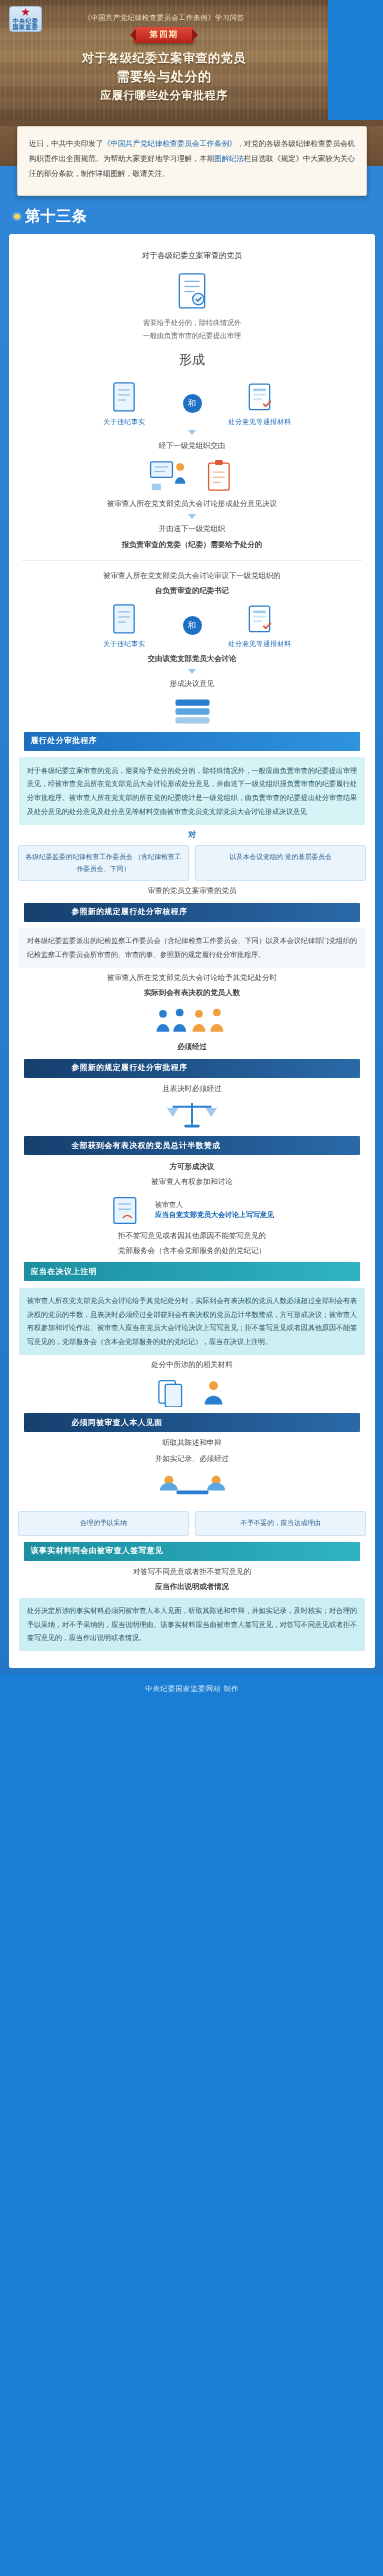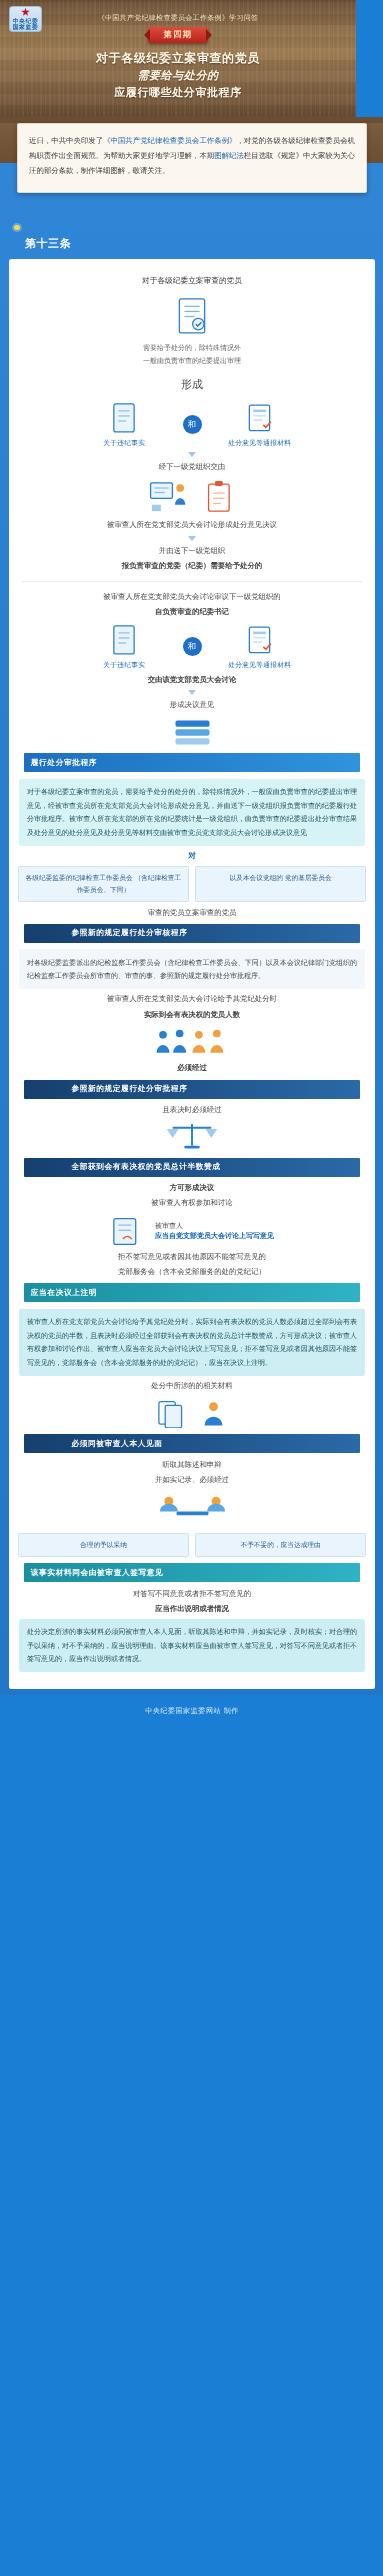--- a/index.html
+++ b/index.html
@@ -12,21 +12,21 @@
   }
   .page {
     width: 384px;
     position: relative;
     overflow: hidden;
   }
 
   
   .header {
     position: relative;
-    width: 356px;
+    width: 328px;
     background: linear-gradient(180deg, #6d5136 0%, #8a6a48 18%, #a07f55 40%, #8a6a48 70%, #6b4f34 100%);
     padding: 10.2px 0 16.6px 0;
   }
   .wood-grain {
     position: absolute; inset: 0;
     background:
       repeating-linear-gradient(90deg, rgba(255,255,255,0.035) 0 1.3px, rgba(0,0,0,0.03) 1.3px 4.5px),
       repeating-linear-gradient(0deg, rgba(0,0,0,0.05) 0 11.5px, rgba(255,255,255,0.02) 11.5px 23px);
     pointer-events: none;
   }
@@ -81,21 +81,21 @@
   .ribbon:after { right: -10.2px; border-left-color: #8d1a12; }
   .head-title {
     position: relative; z-index: 3;
     text-align: center;
     color: #fff7e6;
     font-weight: bold;
     line-height: 1.5;
     text-shadow: 0 1.3px 1.9px rgba(0,0,0,0.4);
   }
   .head-title .t1 { font-size: 12px; letter-spacing: 0.6px; }
-  .head-title .t2 { font-size: 11px; letter-spacing: 0.6px; font-style: italic; }
+  .head-title .t2 { font-size: 13px; letter-spacing: 0.6px; }
   .head-title .t3 { font-size: 11px; letter-spacing: 0.6px; }
 
   
   .intro-wrap {
     position: relative;
     background: linear-gradient(180deg,#7d5f40,#6b4f34 60%, #2f86d6 60%, #2f86d6 100%);
     padding: 0 0 0 0;
   }
   .intro-paper {
     margin: 0 16.6px;
@@ -123,42 +123,42 @@
     display: flex; align-items: center;
     gap: 5.1px;
     padding: 0 0 7.7px 14px;
   }
   .section-dot {
     width: 5.8px; height: 5.8px; border-radius: 50%;
     background: #ffd34d;
     box-shadow: 0 0 0 1.9px rgba(255,255,255,0.25);
   }
   .section-title {
-    color: #ffffff; font-size: 11px; font-weight: bold; letter-spacing: 0.6px; margin-top: 32px;
+    color: #ffffff; font-size: 15px; font-weight: bold; letter-spacing: 0.6px;
   }
 
   .card {
     margin: 0 9px;
     background: #ffffff;
     border-radius: 2.6px;
     padding: 9px 9px 11.5px 9px;
   }
 
   .h-center {
     text-align: center;
     font-size: 7.7px;
     color: #333;
     line-height: 1.9;
     margin: 6.4px 0;
   }
   .lead-note {
     text-align: center; font-size: 7px; color: #666; line-height: 1.9; margin: 3.8px 0 1.3px;
   }
   .mini-title {
-    text-align: center; font-size: 11px; color: #444; line-height: 1.9; margin: 6.4px 0 2.6px;
+    text-align: center; font-size: 13px; color: #444; line-height: 1.9; margin: 6.4px 0 2.6px; font-family: Liberation Mono, monospace;
   }
   .strong-blue { color: #1366b5; font-weight: bold; }
   .strong-dark { color: #222; font-weight: bold; }
 
   
   .icon-row {
     display: flex; align-items: center; justify-content: center; gap: 10.2px; margin: 6.4px 0 2.6px;
   }
   .icon-box { text-align: center; width: 96px; }
   .icon-art {

